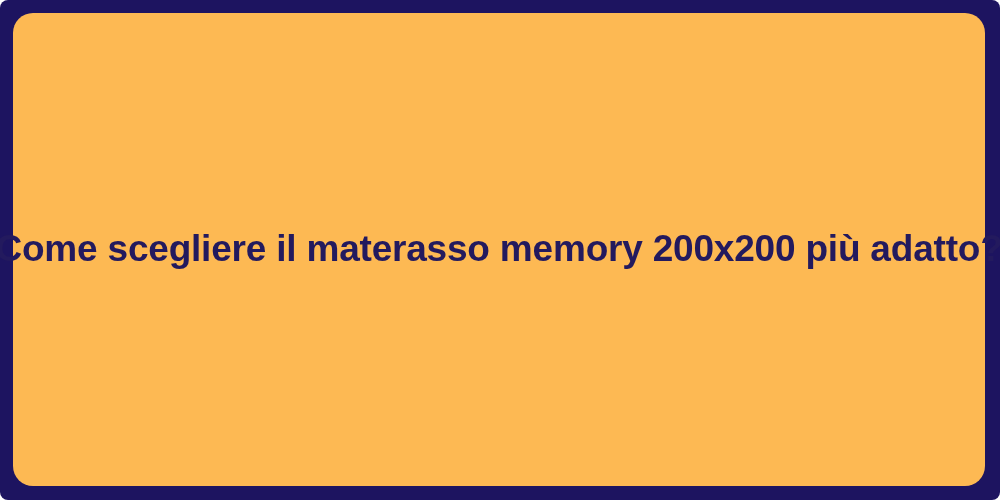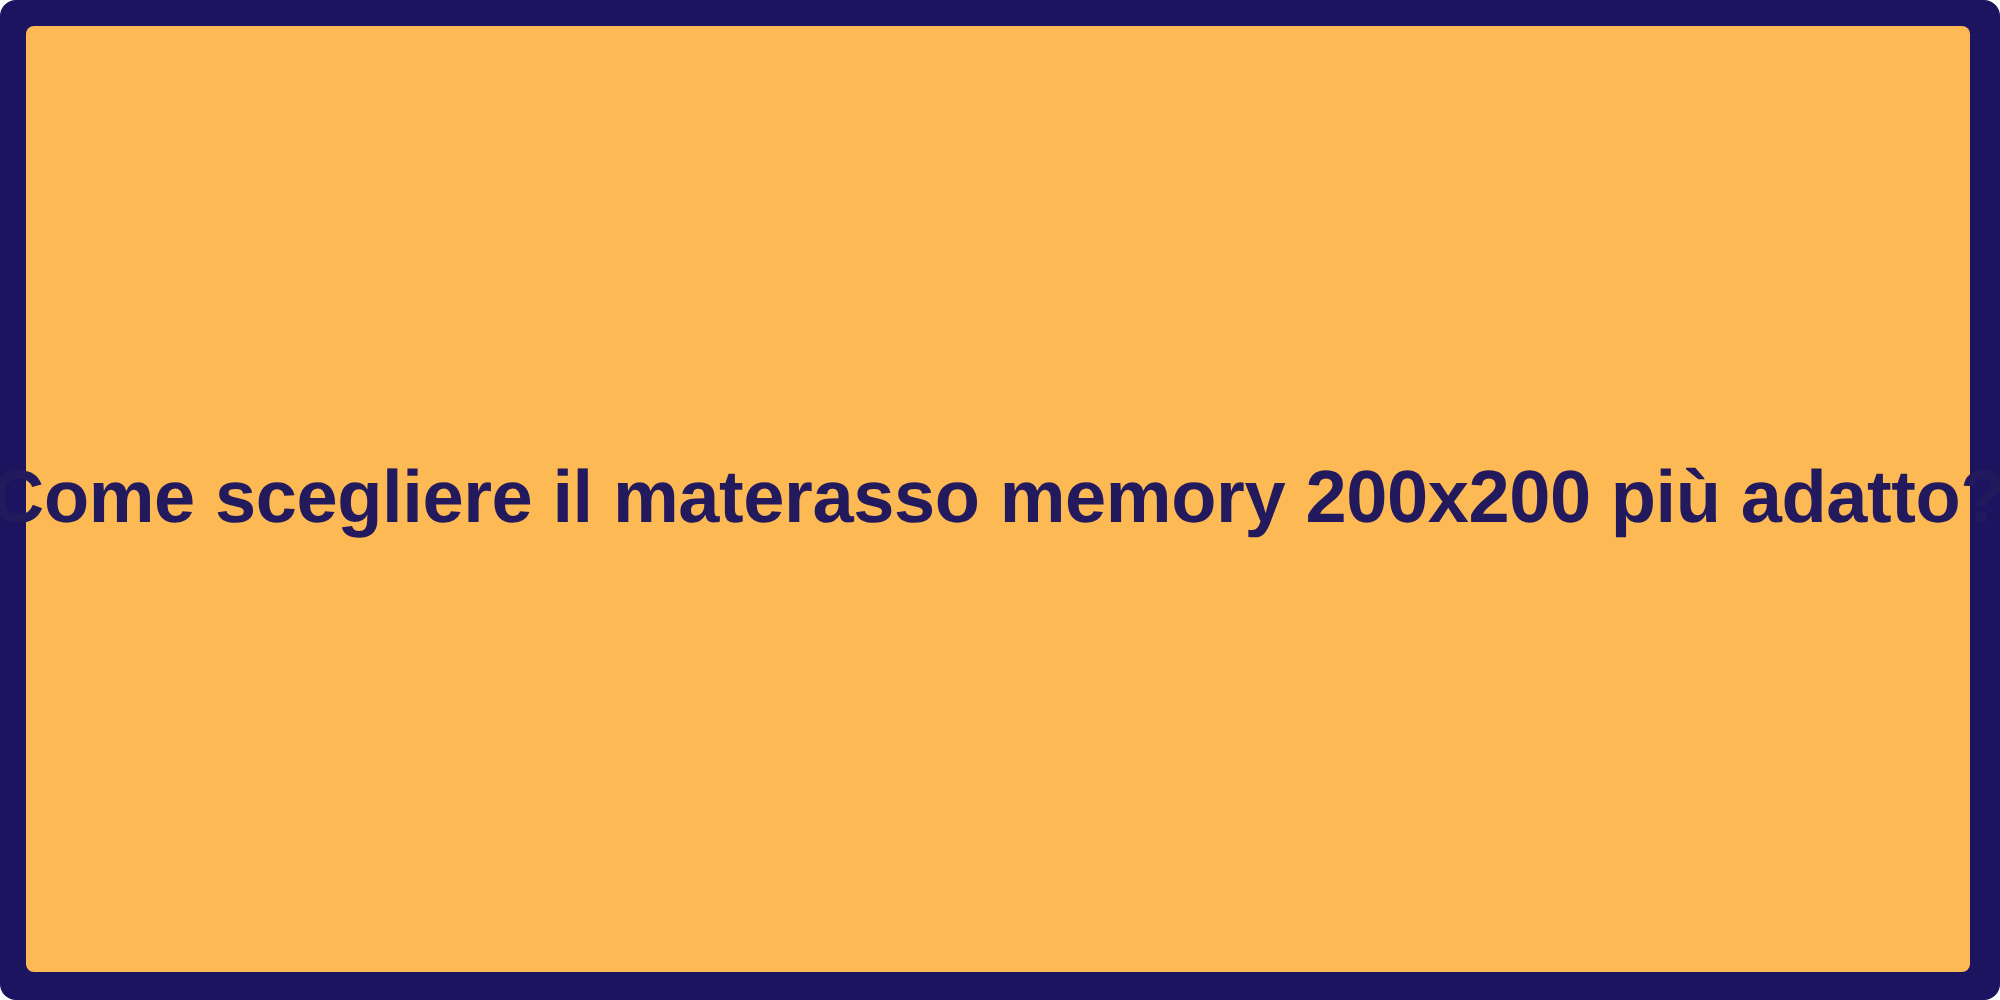--- a/index.html
+++ b/index.html
@@ -25,21 +25,21 @@
     border-radius: 8px;
     padding: 13px 15px 14px 13px;
   }
 
   
   .card-panel {
     box-sizing: border-box;
     width: 100%;
     height: 100%;
     background: #fdb953;
-    border-radius: 4px;
+    border-radius: 20px;
     display: flex;
     align-items: center;
     justify-content: center;
     padding: 0 40px;
   }
 
   .card-heading {
     margin: 0;
     font-family: "Liberation Sans", sans-serif;
     font-size: 37px;

